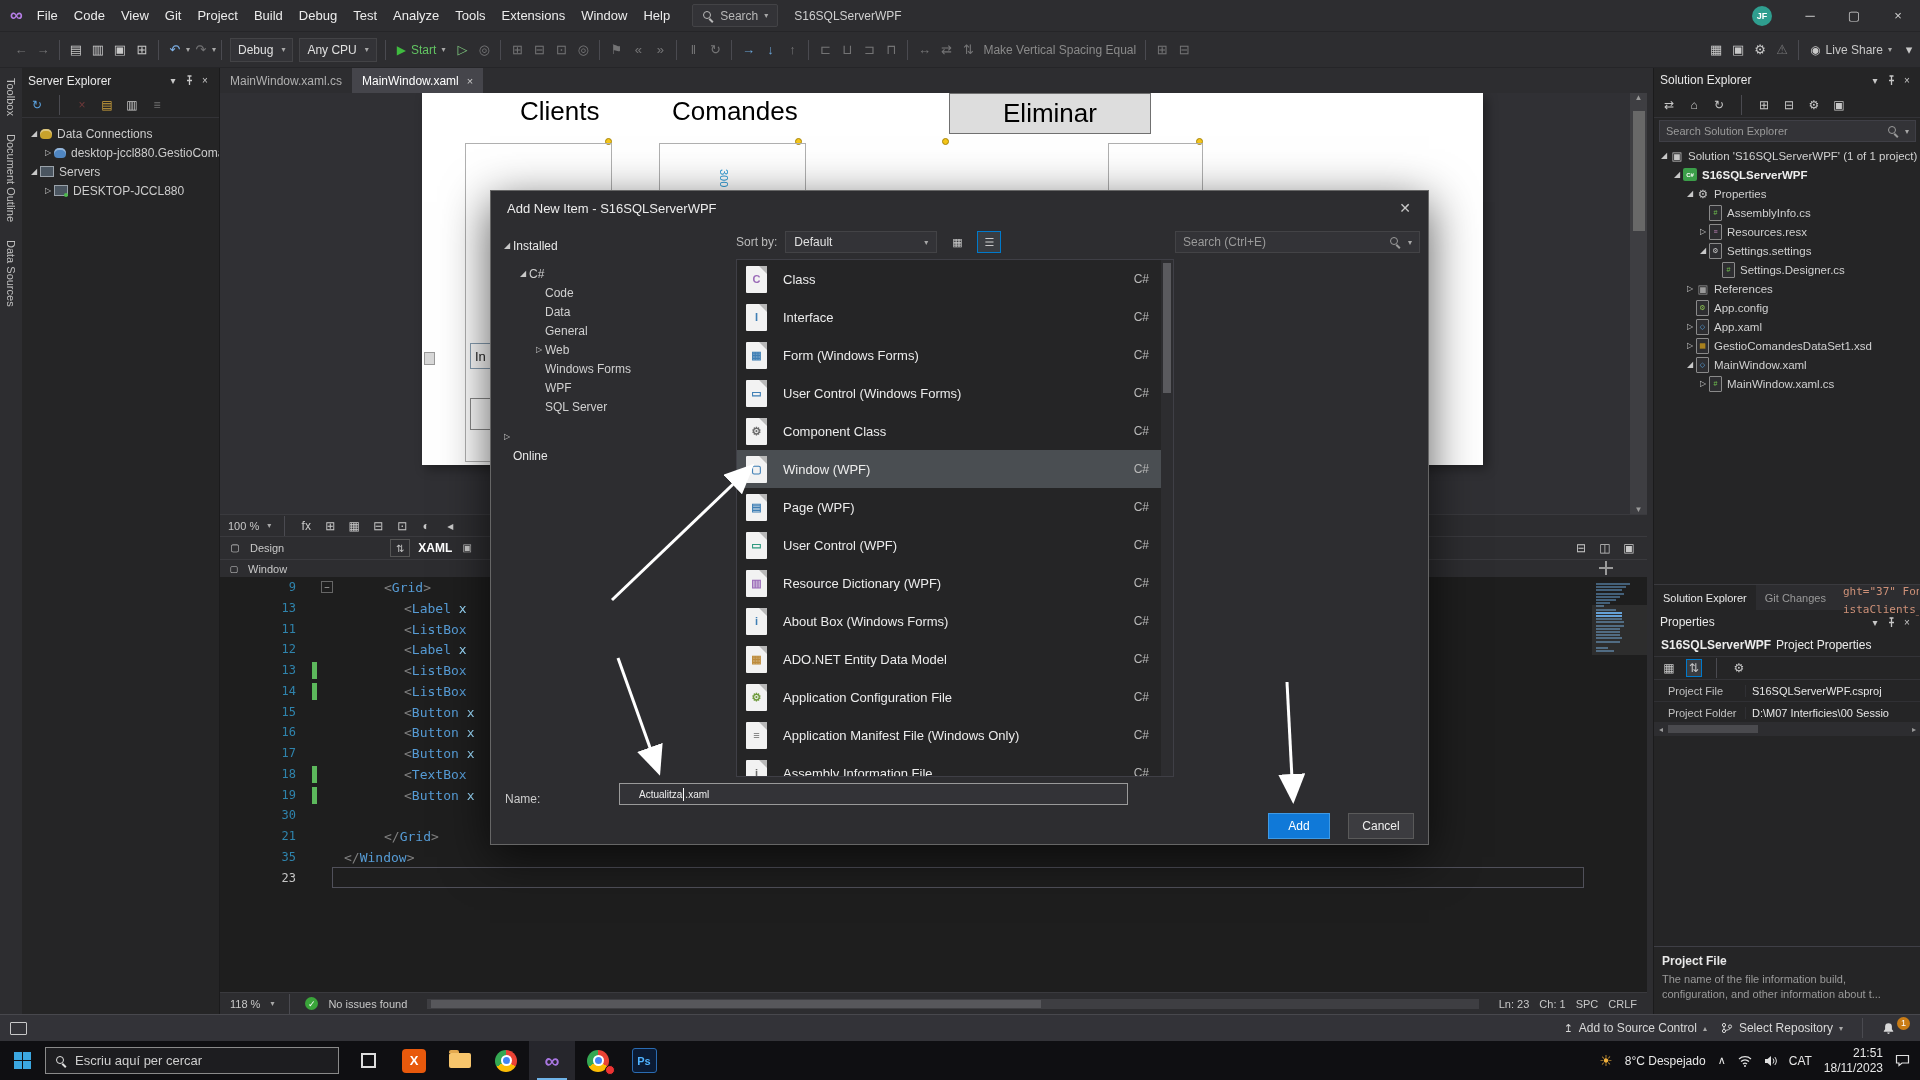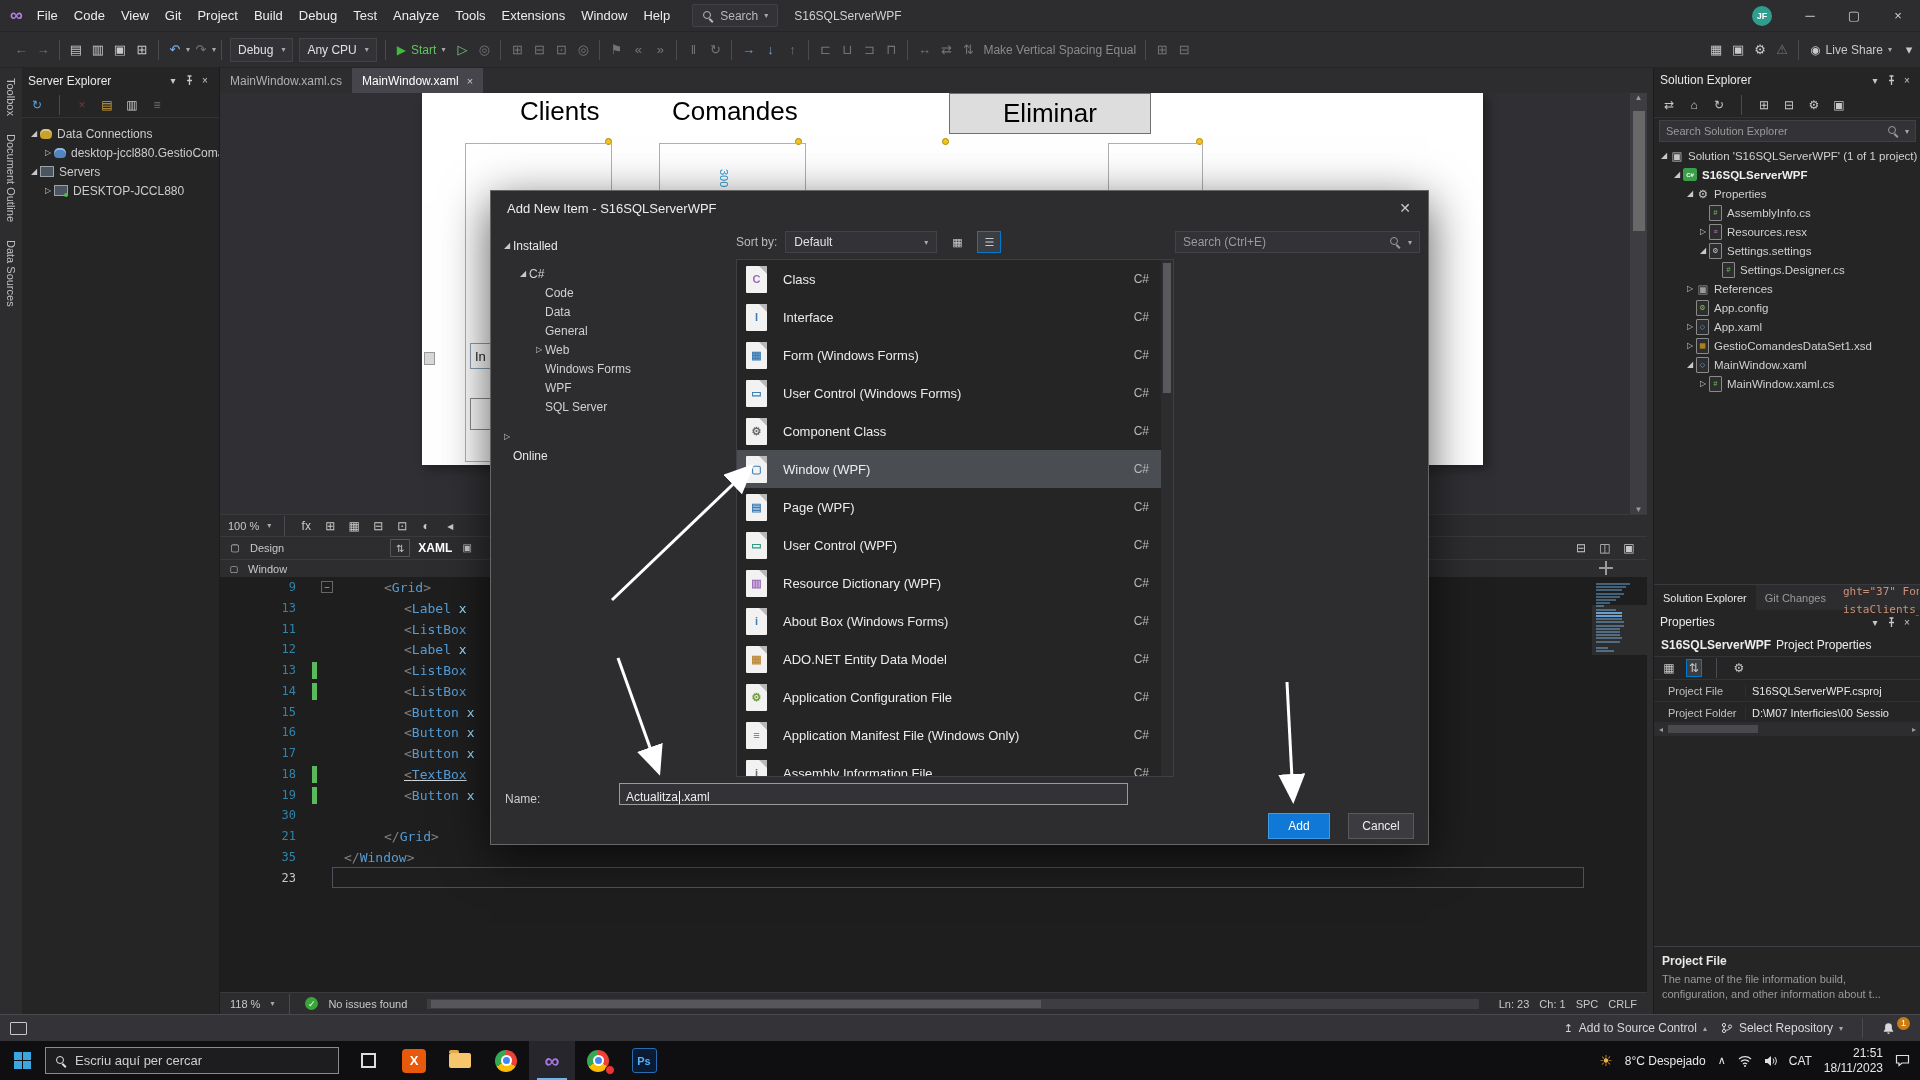--- a/index.html
+++ b/index.html
@@ -137,21 +137,21 @@
   .tmpl.selected{background:#4a4e52}
   .tdoc{width:21px;height:27px;background:#f2f2f2;border-radius:1px;margin-left:9px;display:flex;align-items:center;justify-content:center;position:relative;flex:none}
   .tdoc::after{content:"";position:absolute;right:0;top:0;border:4px solid #b8b8b8;border-left-color:transparent;border-bottom-color:transparent}
   .tdoc span{font-size:11px;font-weight:bold}
   .tmpl .lbl{margin-left:16px;font-size:13px;color:#ececec}
   .tmpl .lang{margin-left:auto;margin-right:24px;font-size:12px;color:#b8b8b8}
   .vscroll{position:absolute;right:0;top:0;width:12px;height:100%;background:#2d2d30}
   .vscroll span{position:absolute;left:2px;top:3px;width:8px;height:130px;background:#5a5a5e}
   #dlg-info{position:absolute;left:699px;top:72px;width:228px;height:514px;font-size:12px;color:#c8c8c8}
   #dlg-name-row{position:absolute;left:14px;bottom:34px;height:22px;display:flex;align-items:center;font-size:12px;color:#ccc}
-  .namebox{position:absolute;left:128px;top:592px;width:509px;height:22px;background:#333337;border:1px solid #9a9a9a;display:flex;align-items:flex-end;padding-left:6px;font-size:12px;color:#eee;box-sizing:border-box}
+  .namebox{position:absolute;left:128px;top:592px;width:509px;height:22px;background:#333337;border:1px solid #9a9a9a;display:flex;align-items:center;padding-left:19px;font-size:10px;color:#eee;box-sizing:border-box}
   .tcaret{display:inline-block;width:1px;height:13px;background:#fff;margin:0 1px}
   .btn{position:absolute;top:622px;height:26px;display:flex;align-items:center;justify-content:center;font-size:12px;box-sizing:border-box}
   #btn-add{left:777px;width:62px;background:#1079d8;border:1px solid #3e9ae5;color:#fff}
   #btn-cancel{left:857px;width:66px;background:#3c3c40;border:1px solid #5a5a5a;color:#eee}
   
   .i-mag{position:relative;width:12px;height:12px;display:inline-block;flex:none}
   .i-mag::before{content:"";position:absolute;left:1px;top:1px;width:6px;height:6px;border:1.5px solid currentColor;border-radius:50%}
   .i-mag::after{content:"";position:absolute;left:8px;top:8px;width:5px;height:1.5px;background:currentColor;transform:rotate(45deg);transform-origin:0 0}
   svg.mini{display:block}
   #annotations{position:absolute;left:0;top:0;z-index:300;pointer-events:none}
@@ -394,21 +394,21 @@
   <div id="code">
       <div class="crow" style="top: 0px;"><span class="lnum">9</span><span class="fold">−</span><span class="ctext" style="left: 164px;"><span class="cp">&lt;</span><span class="ct">Grid</span><span class="cp">&gt;</span></span></div>
       <div class="crow" style="top: 20.75px;"><span class="lnum">13</span><span class="ctext" style="left: 184px;"><span class="cp">&lt;</span><span class="ct">Label</span> <span class="ca">x</span></span></div>
       <div class="crow" style="top: 41.5px;"><span class="lnum">11</span><span class="ctext" style="left: 184px;"><span class="cp">&lt;</span><span class="ct">ListBox</span></span></div>
       <div class="crow" style="top: 62.25px;"><span class="lnum">12</span><span class="ctext" style="left: 184px;"><span class="cp">&lt;</span><span class="ct">Label</span> <span class="ca">x</span></span></div>
       <div class="crow" style="top: 83px;"><span class="lnum">13</span><span class="chg"></span><span class="ctext" style="left: 184px;"><span class="cp">&lt;</span><span class="ct">ListBox</span></span></div>
       <div class="crow" style="top: 103.75px;"><span class="lnum">14</span><span class="chg"></span><span class="ctext" style="left: 184px;"><span class="cp">&lt;</span><span class="ct">ListBox</span></span></div>
       <div class="crow" style="top: 124.5px;"><span class="lnum">15</span><span class="ctext" style="left: 184px;"><span class="cp">&lt;</span><span class="ct">Button</span> <span class="ca">x</span></span></div>
       <div class="crow" style="top: 145.25px;"><span class="lnum">16</span><span class="ctext" style="left: 184px;"><span class="cp">&lt;</span><span class="ct">Button</span> <span class="ca">x</span></span></div>
       <div class="crow" style="top: 166px;"><span class="lnum">17</span><span class="ctext" style="left: 184px;"><span class="cp">&lt;</span><span class="ct">Button</span> <span class="ca">x</span></span></div>
-      <div class="crow" style="top: 186.75px;"><span class="lnum">18</span><span class="chg"></span><span class="ctext" style="left: 184px; text-decoration: underline;"><span class="cp">&lt;</span><span class="ct">TextBox</span></span></div>
+      <div class="crow" style="top: 186.75px;"><span class="lnum">18</span><span class="chg"></span><span class="ctext" style="left: 184px;"><span class="cp">&lt;</span><span class="ct">TextBox</span></span></div>
       <div class="crow" style="top: 207.5px;"><span class="lnum">19</span><span class="chg"></span><span class="ctext" style="left: 184px;"><span class="cp">&lt;</span><span class="ct">Button</span> <span class="ca">x</span></span></div>
       <div class="crow" style="top: 228.25px;"><span class="lnum">30</span><span class="ctext" style="left: 184px;"></span></div>
       <div class="crow" style="top: 249px;"><span class="lnum">21</span><span class="ctext" style="left: 164px;"><span class="cp">&lt;/</span><span class="ct">Grid</span><span class="cp">&gt;</span></span></div>
       <div class="crow" style="top: 269.75px;"><span class="lnum">35</span><span class="ctext" style="left: 124px;"><span class="cp">&lt;/</span><span class="ct">Window</span><span class="cp">&gt;</span></span></div>
       <div class="crow" style="top: 290.5px;"><span class="lnum cur">23</span><span class="ctext" style="left: 124px;"></span></div>
       <div class="curline"></div>
     </div>
   <div id="minimap">
       <div class="mml" style="top: 6px; left: 4px; width: 34px; background: rgb(68, 97, 122);"></div>
       <div class="mml" style="top: 9.2px; left: 4px; width: 30px; background: rgb(68, 97, 122);"></div>

